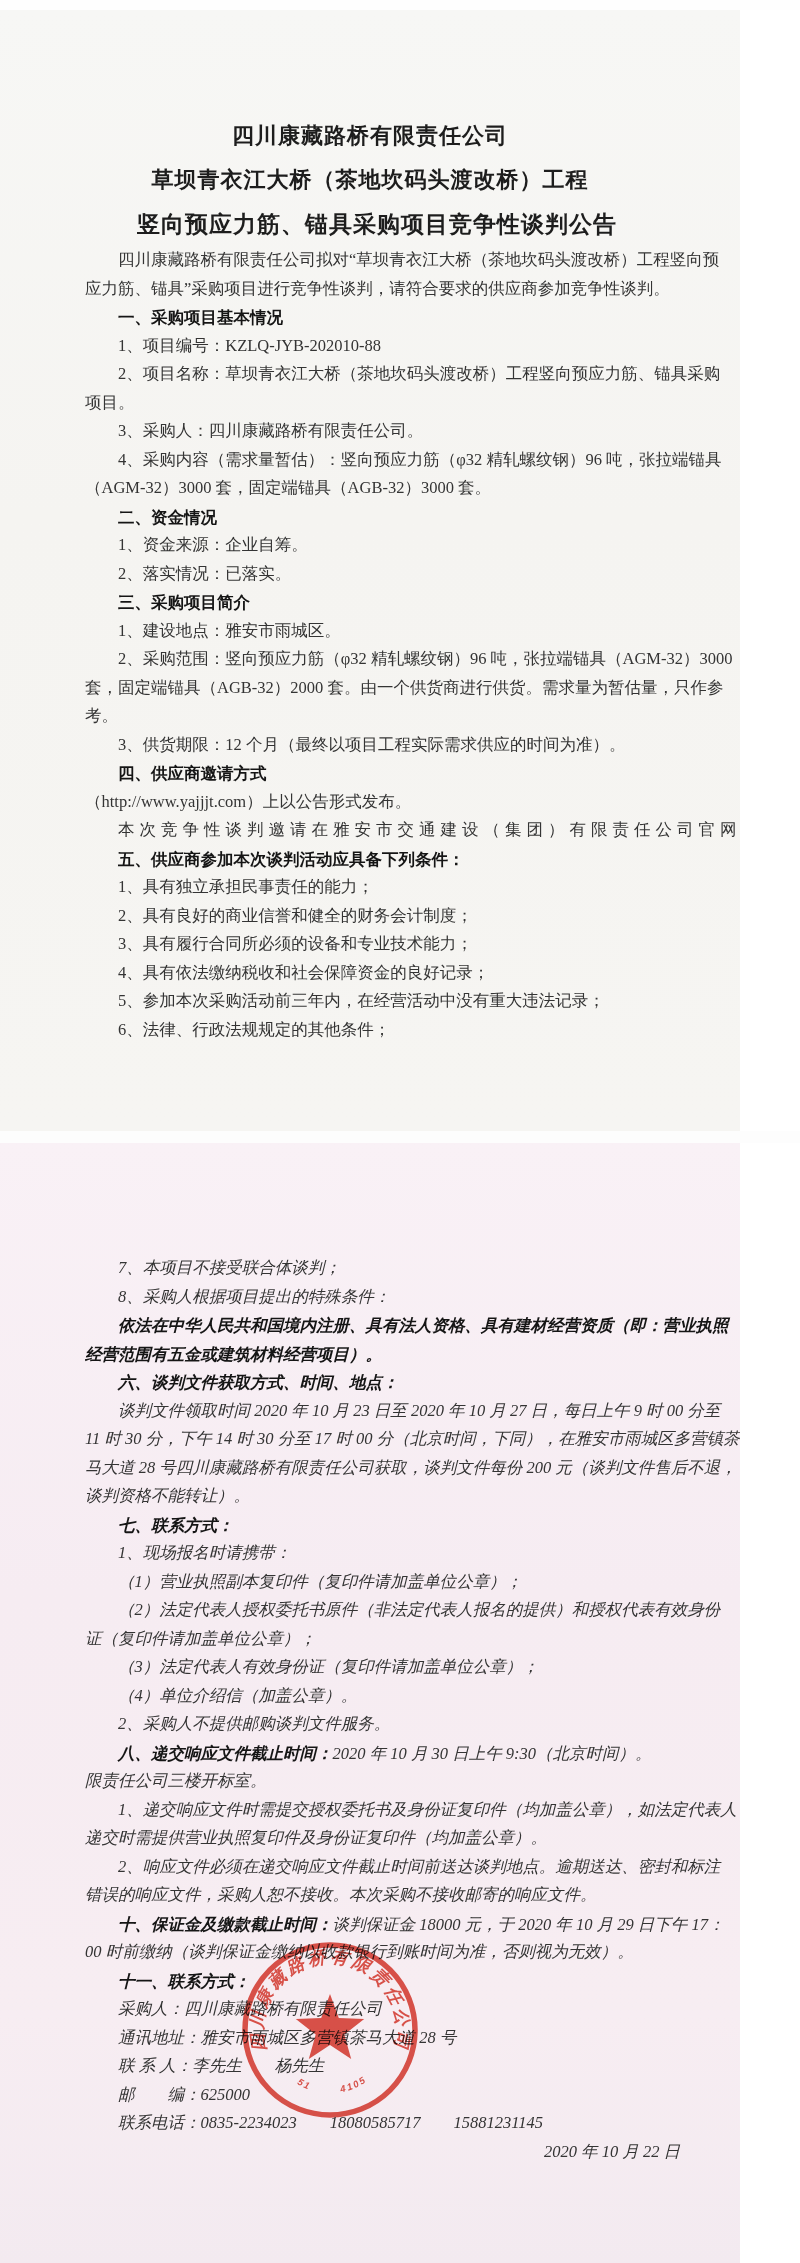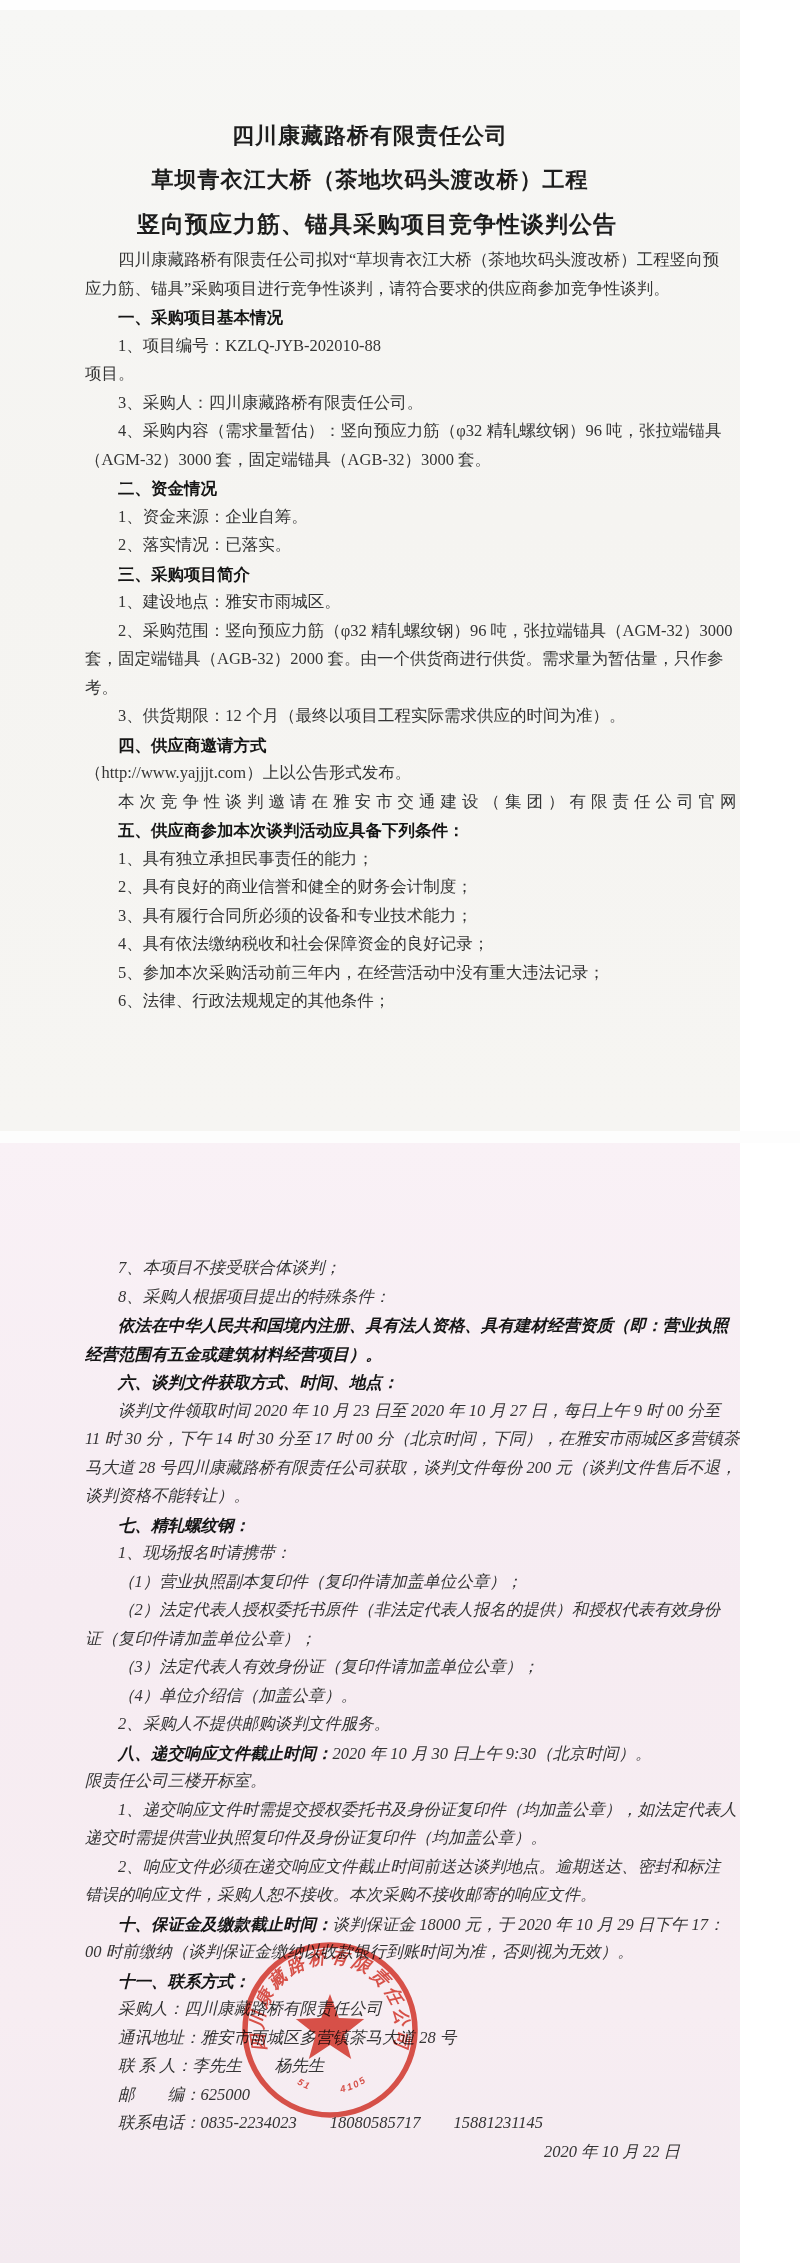--- a/index.html
+++ b/index.html
@@ -62,20 +62,21 @@
   <div class="title-block">
       <div class="title-line"><span>四川康藏路桥有限责任公司</span></div>
       <div class="title-line"><span>草坝青衣江大桥（茶地坎码头渡改桥）工程</span></div>
       <div class="title-line"><span>竖向预应力筋、锚具采购项目竞争性谈判公告</span></div>
     </div>
   <div class="content">
       <div class="line ind"><span>四川康藏路桥有限责任公司拟对“草坝青衣江大桥（茶地坎码头渡改桥）工程竖向预</span></div>
       <div class="line"><span>应力筋、锚具”采购项目进行竞争性谈判，请符合要求的供应商参加竞争性谈判。</span></div>
       <div class="line ind"><span class="b">一、采购项目基本情况</span></div>
       <div class="line ind"><span>1、项目编号：KZLQ-JYB-202010-88</span></div>
+      <div class="line ind"><span>2、项目名称：草坝青衣江大桥（茶地坎码头渡改桥）工程竖向预应力筋、锚具采购</span></div>
       <div class="line"><span>项目。</span></div>
       <div class="line ind"><span>3、采购人：四川康藏路桥有限责任公司。</span></div>
       <div class="line ind"><span>4、采购内容（需求量暂估）：竖向预应力筋（φ32 精轧螺纹钢）96 吨，张拉端锚具</span></div>
       <div class="line"><span>（AGM-32）3000 套，固定端锚具（AGB-32）3000 套。</span></div>
       <div class="line ind"><span class="b">二、资金情况</span></div>
       <div class="line ind"><span>1、资金来源：企业自筹。</span></div>
       <div class="line ind"><span>2、落实情况：已落实。</span></div>
       <div class="line ind"><span class="b">三、采购项目简介</span></div>
       <div class="line ind"><span>1、建设地点：雅安市雨城区。</span></div>
       <div class="line ind"><span>2、采购范围：竖向预应力筋（φ32 精轧螺纹钢）96 吨，张拉端锚具（AGM-32）3000</span></div>
@@ -101,21 +102,21 @@
   <div class="content">
       <div class="line ind"><span>7、本项目不接受联合体谈判；</span></div>
       <div class="line ind"><span>8、采购人根据项目提出的特殊条件：</span></div>
       <div class="line ind"><span class="b">依法在中华人民共和国境内注册、具有法人资格、具有建材经营资质（即：营业执照</span></div>
       <div class="line"><span class="b">经营范围有五金或建筑材料经营项目）。</span></div>
       <div class="line ind"><span class="b">六、谈判文件获取方式、时间、地点：</span></div>
       <div class="line ind"><span>谈判文件领取时间 2020 年 10 月 23 日至 2020 年 10 月 27 日，每日上午 9 时 00 分至</span></div>
       <div class="line"><span>11 时 30 分，下午 14 时 30 分至 17 时 00 分（北京时间，下同），在雅安市雨城区多营镇茶</span></div>
       <div class="line"><span>马大道 28 号四川康藏路桥有限责任公司获取，谈判文件每份 200 元（谈判文件售后不退，</span></div>
       <div class="line"><span>谈判资格不能转让）。</span></div>
-      <div class="line ind"><span class="b">七、精轧螺纹钢：</span></div>
+      <div class="line ind"><span class="b">七、联系方式：</span></div>
       <div class="line ind"><span>1、现场报名时请携带：</span></div>
       <div class="line ind"><span>（1）营业执照副本复印件（复印件请加盖单位公章）；</span></div>
       <div class="line ind"><span>（2）法定代表人授权委托书原件（非法定代表人报名的提供）和授权代表有效身份</span></div>
       <div class="line"><span>证（复印件请加盖单位公章）；</span></div>
       <div class="line ind"><span>（3）法定代表人有效身份证（复印件请加盖单位公章）；</span></div>
       <div class="line ind"><span>（4）单位介绍信（加盖公章）。</span></div>
       <div class="line ind"><span>2、采购人不提供邮购谈判文件服务。</span></div>
       <div class="line ind"><span class="b">八、递交响应文件截止时间：</span><span>2020 年 10 月 30 日上午 9:30（北京时间）。</span></div>
       <div class="line"><span>限责任公司三楼开标室。</span></div>
       <div class="line ind"><span>1、递交响应文件时需提交授权委托书及身份证复印件（均加盖公章），如法定代表人</span></div>

